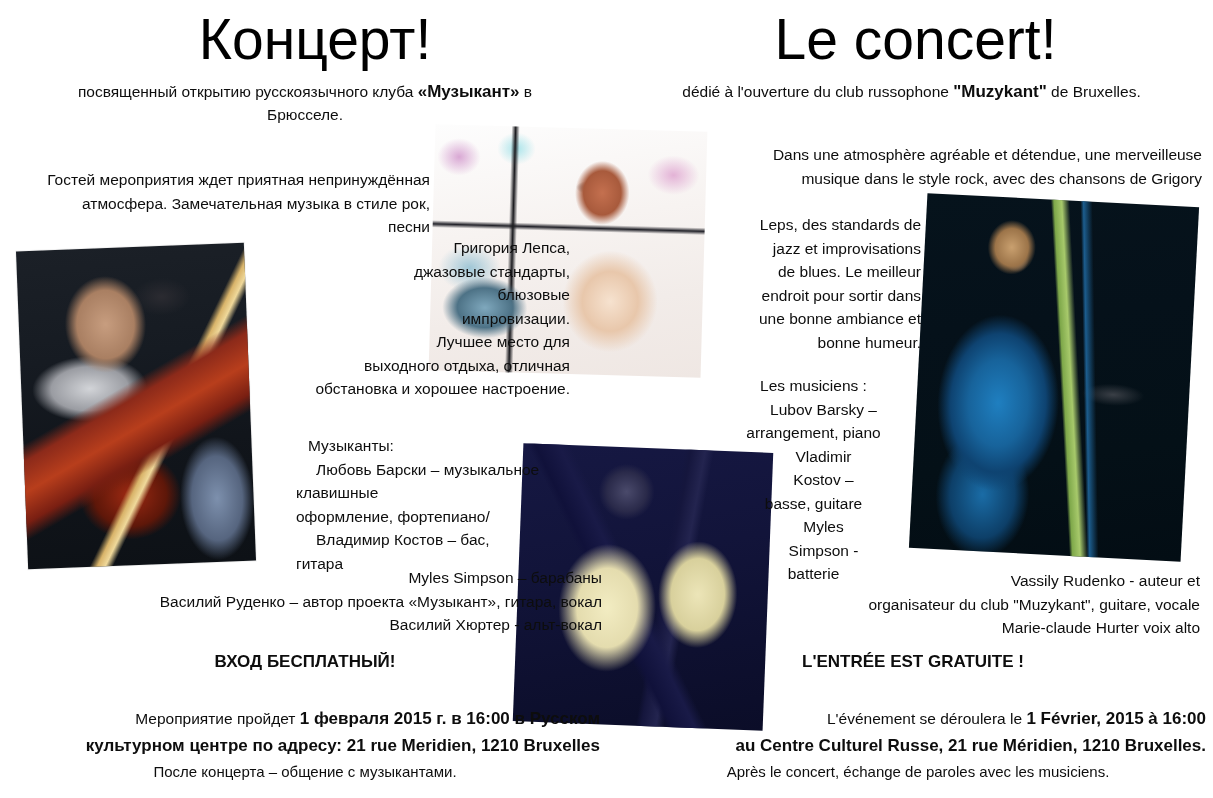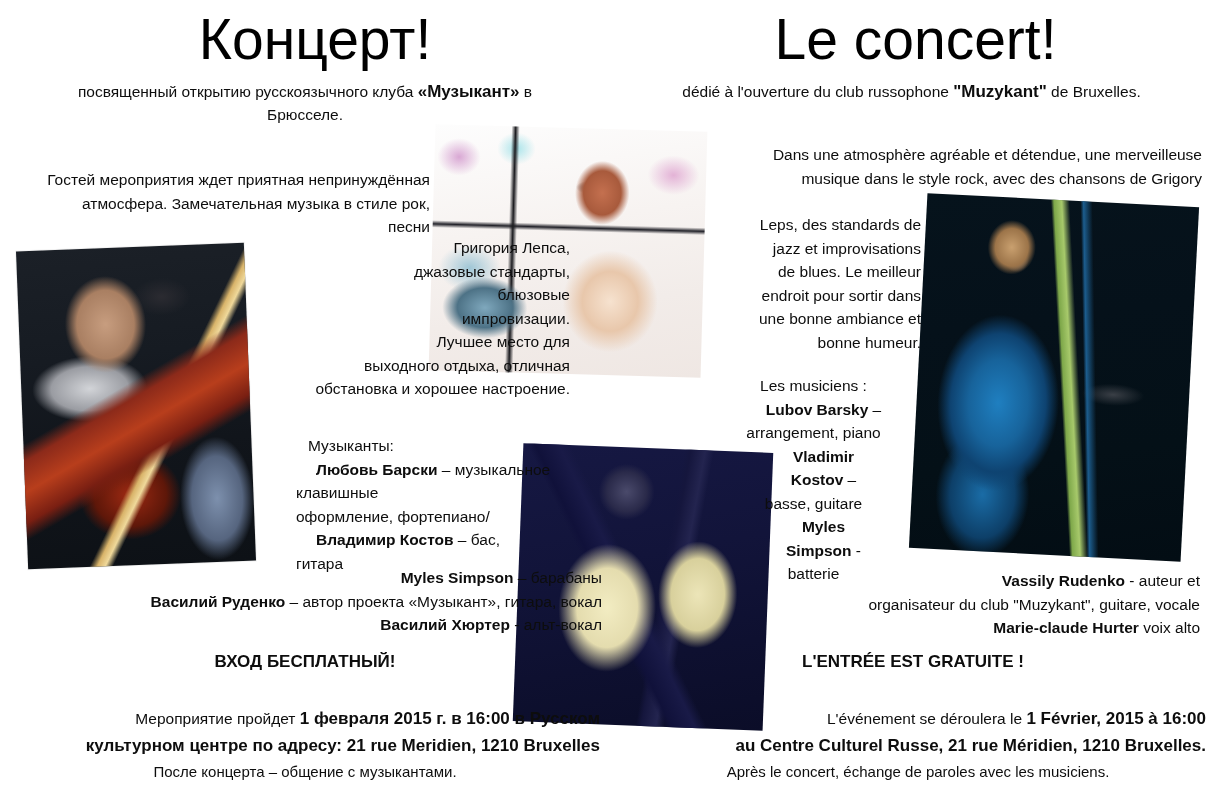--- a/index.html
+++ b/index.html
@@ -125,21 +125,21 @@
   
   .fr-p1{position:absolute;left:112px;top:143px;width:480px;}
   .fr-p2{position:absolute;left:96px;top:213px;width:215px;}
   .fr-musicians{position:absolute;left:96px;top:352px;width:215px;text-align:center;margin-top:22px;}
   .fr-wide{position:absolute;left:170px;top:569px;width:420px;}
   .fr-free{position:absolute;left:10px;top:652px;width:586px;font-weight:bold;font-size:17px;text-align:center;}
   .fr-venue{position:absolute;left:20px;top:705px;width:576px;}
   .fr-after{position:absolute;left:20px;top:762px;width:576px;}
 
   .line{display:block;}
-  b.nm{font-weight:bold;padding-left:20px;}
+  b.nm{font-weight:normal;padding-left:20px;}
   .venue{font-size:15.5px;line-height:27px;text-align:right;}
   .venue b{font-weight:bold;font-size:17px;}
   .after{font-size:15px;line-height:20px;text-align:center;}
 </style>
 </head>
 <body>
 
 <div class="poster">
 
   <div class="photo photo-guitarist"></div>

